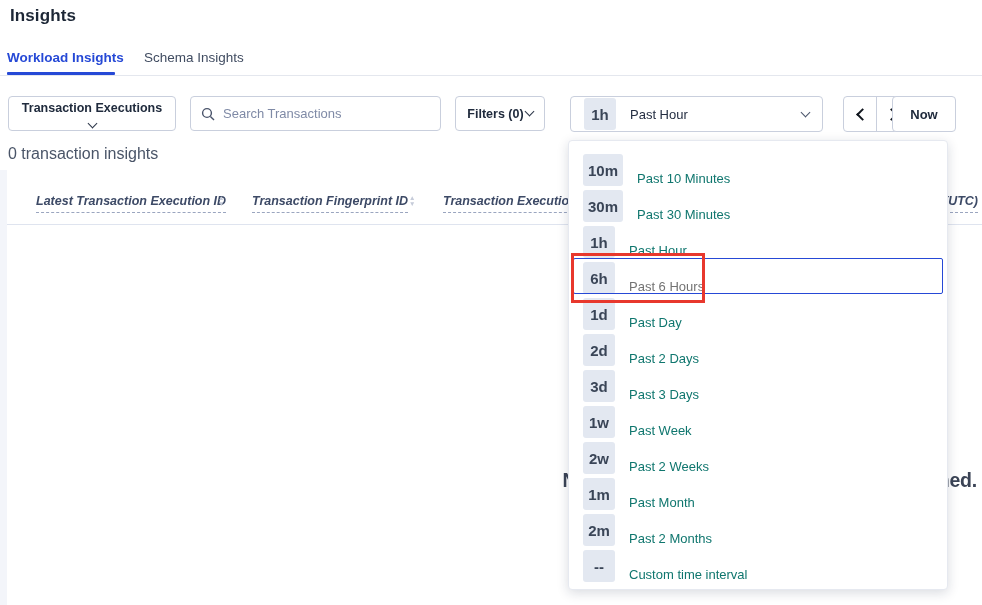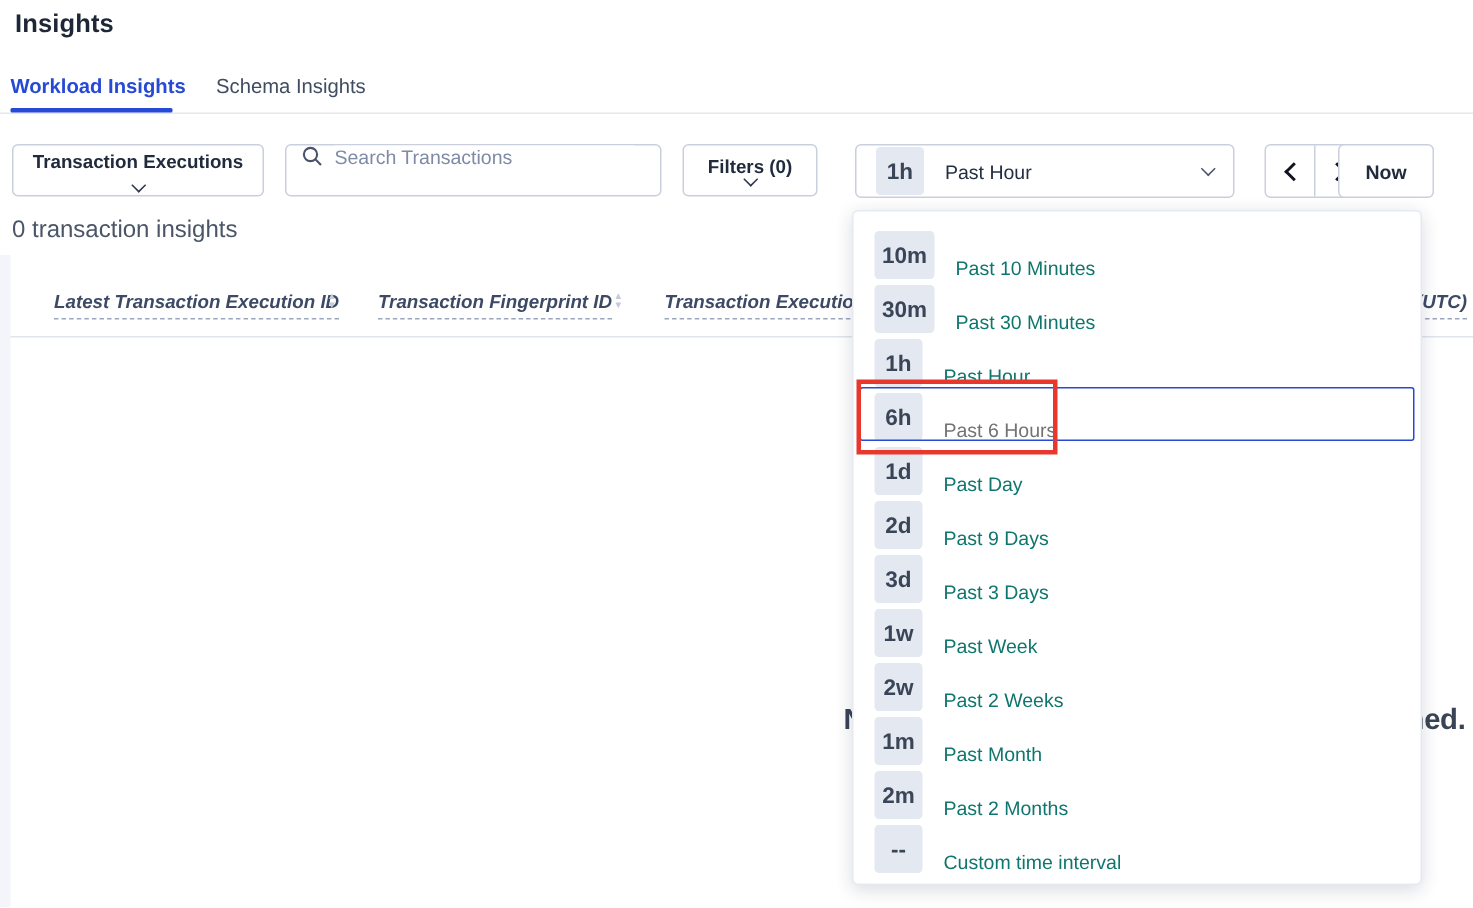--- a/index.html
+++ b/index.html
@@ -14,25 +14,25 @@
   .tabs-border { position:absolute; left:0; top:75px; width:982px; height:1px; background:#e4e7ee; }
   .tab { position:absolute; top:50px; font-size:13.5px; cursor:default; }
   .tab-active { left:7px; color:#2649d6; font-weight:700; }
   .tab-underline { position:absolute; left:7px; top:72px; width:108px; height:3px; background:#2649d6; border-radius:1px; }
   .tab-inactive { left:144px; color:#404c61; }
 
   
   .btn { position:absolute; top:96px; height:35px; background:#fff; border:1px solid #c9cfdd; border-radius:4px;
          display:flex; align-items:center; justify-content:center; color:#202b3d; }
   .btn-type { left:8px; width:168px; font-size:12.5px; font-weight:700; gap:9px;flex-direction:column; }
-  .btn-filters { left:455px; width:90px; font-size:12.5px; font-weight:700; gap:2px;flex-direction:column; }
+  .btn-filters { left:455px; width:90px; font-size:12.5px; font-weight:700; gap:2px; }
   .chev { width:7px; height:7px; border-right:1.6px solid #2c3648; border-bottom:1.6px solid #2c3648;
           transform:rotate(45deg); margin-top:-4px; }
   .search-box { position:absolute; left:190px; top:96px; width:251px; height:35px; border:1px solid #c9cfdd;
-                border-radius:4px; display:flex; align-items:flex-start; padding:0 10px; gap:8px; background:#fff; }
+                border-radius:4px; display:flex; align-items:center; padding:0 10px; gap:8px; background:#fff; }
   .search-box input { border:none; outline:none; font-size:13px; color:#2c3648; width:200px; font-family:inherit; }
   .search-box input::placeholder { color:#7f8aa6; }
 
   .time-trigger { position:absolute; left:570px; top:96px; width:253px; height:36px; border:1px solid #c9cfdd;
                   border-radius:4px; background:#fff; display:flex; align-items:center; padding:0 13px; }
   .mini-badge { min-width:32px; height:32px; background:#e3e8f1; border-radius:3px; display:flex; align-items:center;
                 justify-content:center; font-size:15px; font-weight:700; color:#3a4557; padding:0 5px; }
   .time-trigger .time-label { margin-left:14px; font-size:13px; color:#242e42; flex:1; }
   .time-trigger .chev { border-color:#4a556b; }
 
@@ -165,21 +165,21 @@
         <span class="item-label">Past 6 Hours</span>
       </div>
 
       <div class="menu-item">
         <span class="mini-badge">1d</span>
         <span class="item-label">Past Day</span>
       </div>
 
       <div class="menu-item">
         <span class="mini-badge">2d</span>
-        <span class="item-label">Past 9 Days</span>
+        <span class="item-label">Past 2 Days</span>
       </div>
 
       <div class="menu-item">
         <span class="mini-badge">3d</span>
         <span class="item-label">Past 3 Days</span>
       </div>
 
       <div class="menu-item">
         <span class="mini-badge">1w</span>
         <span class="item-label">Past Week</span>

